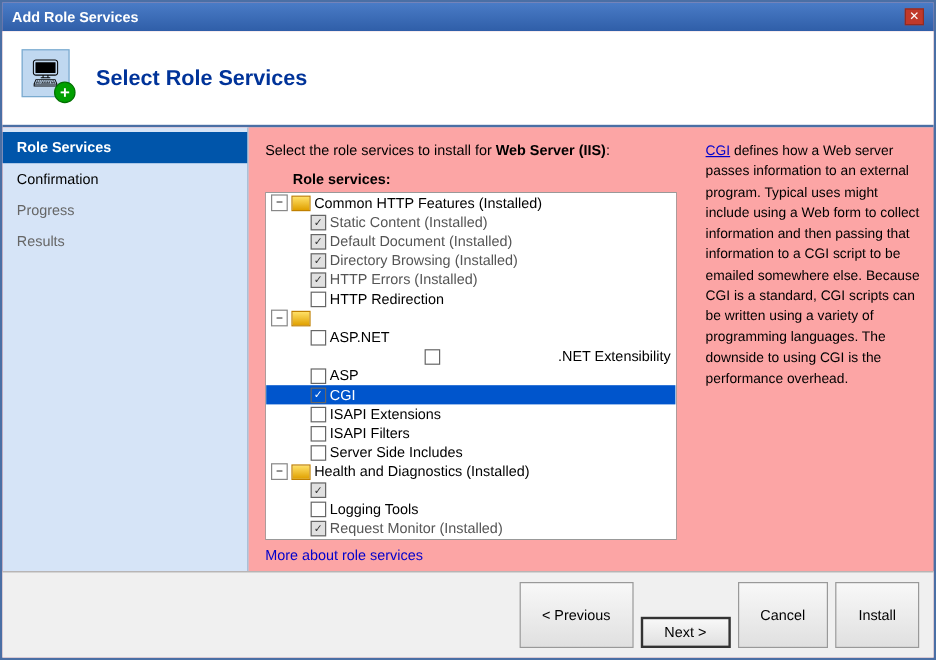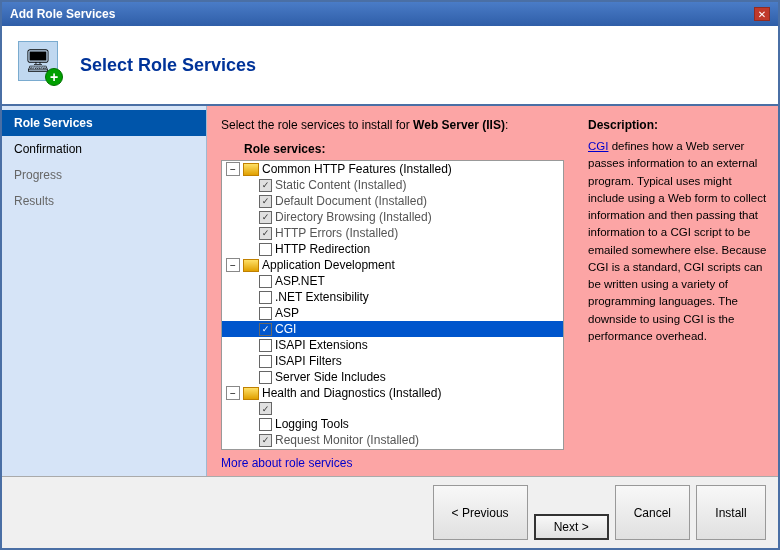--- a/index.html
+++ b/index.html
@@ -351,28 +351,27 @@
               <span style="color: rgb(85, 85, 85);">HTTP Errors  (Installed)</span>
             </div>
             <div class="tree-item" style="padding-left: 20px;">
               <div class="tree-spacer"></div>
               <div class="tree-checkbox"></div>
               <span>HTTP Redirection</span>
             </div>
             <div class="tree-item" style="padding-left: 4px;">
               <div class="tree-toggle">−</div>
               <div class="folder-icon"></div>
-              <span>Application Development</span>
             </div>
             <div class="tree-item" style="padding-left: 20px;">
               <div class="tree-spacer"></div>
               <div class="tree-checkbox"></div>
               <span>ASP.NET</span>
             </div>
-            <div class="tree-item" style="padding-left: 20px;">
+            <div class="tree-item" style="padding-left: 20px; justify-content: space-between;">
               <div class="tree-spacer"></div>
               <div class="tree-checkbox"></div>
               <span>.NET Extensibility</span>
             </div>
             <div class="tree-item" style="padding-left: 20px;">
               <div class="tree-spacer"></div>
               <div class="tree-checkbox"></div>
               <span>ASP</span>
             </div>
             <div class="tree-item selected" style="padding-left: 20px;">
@@ -422,21 +421,20 @@
             <div class="tree-item" style="padding-left: 20px;">
               <div class="tree-spacer"></div>
               <div class="tree-checkbox"></div>
               <span>Custom Logging</span>
             </div>
           </div>
         <a class="more-link" href="#">More about role services</a>
       </div>
 
       <div class="description-panel">
-        <div class="description-label">Description:</div>
         <div class="description-text">
           <a href="#">CGI</a><span> defines how a Web server passes information to an external program. Typical uses might include using a Web form to collect information and then passing that information to a CGI script to be emailed somewhere else. Because CGI is a standard, CGI scripts can be written using a variety of programming languages. The downside to using CGI is the performance overhead.</span>
         </div>
       </div>
     </div>
   </div>
 
   <div class="footer">
     <button class="btn">&lt; Previous</button>
     <button class="btn default">Next &gt;</button>

